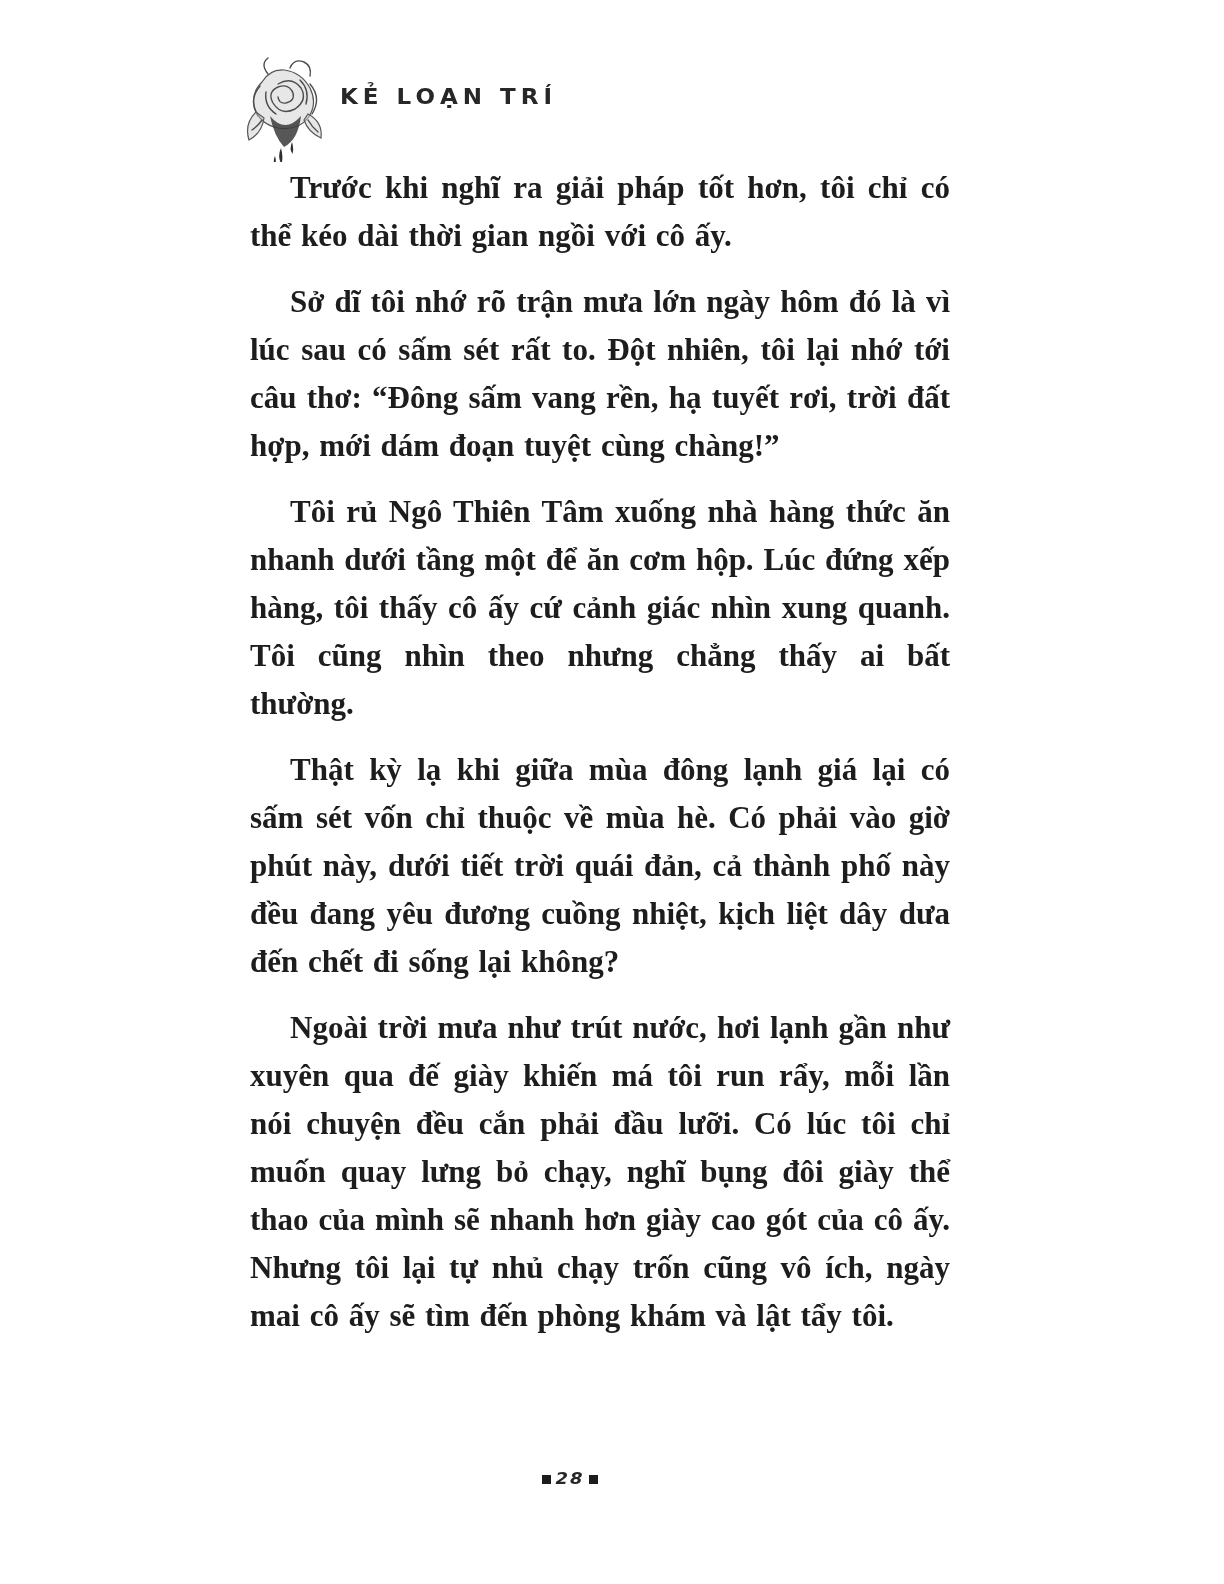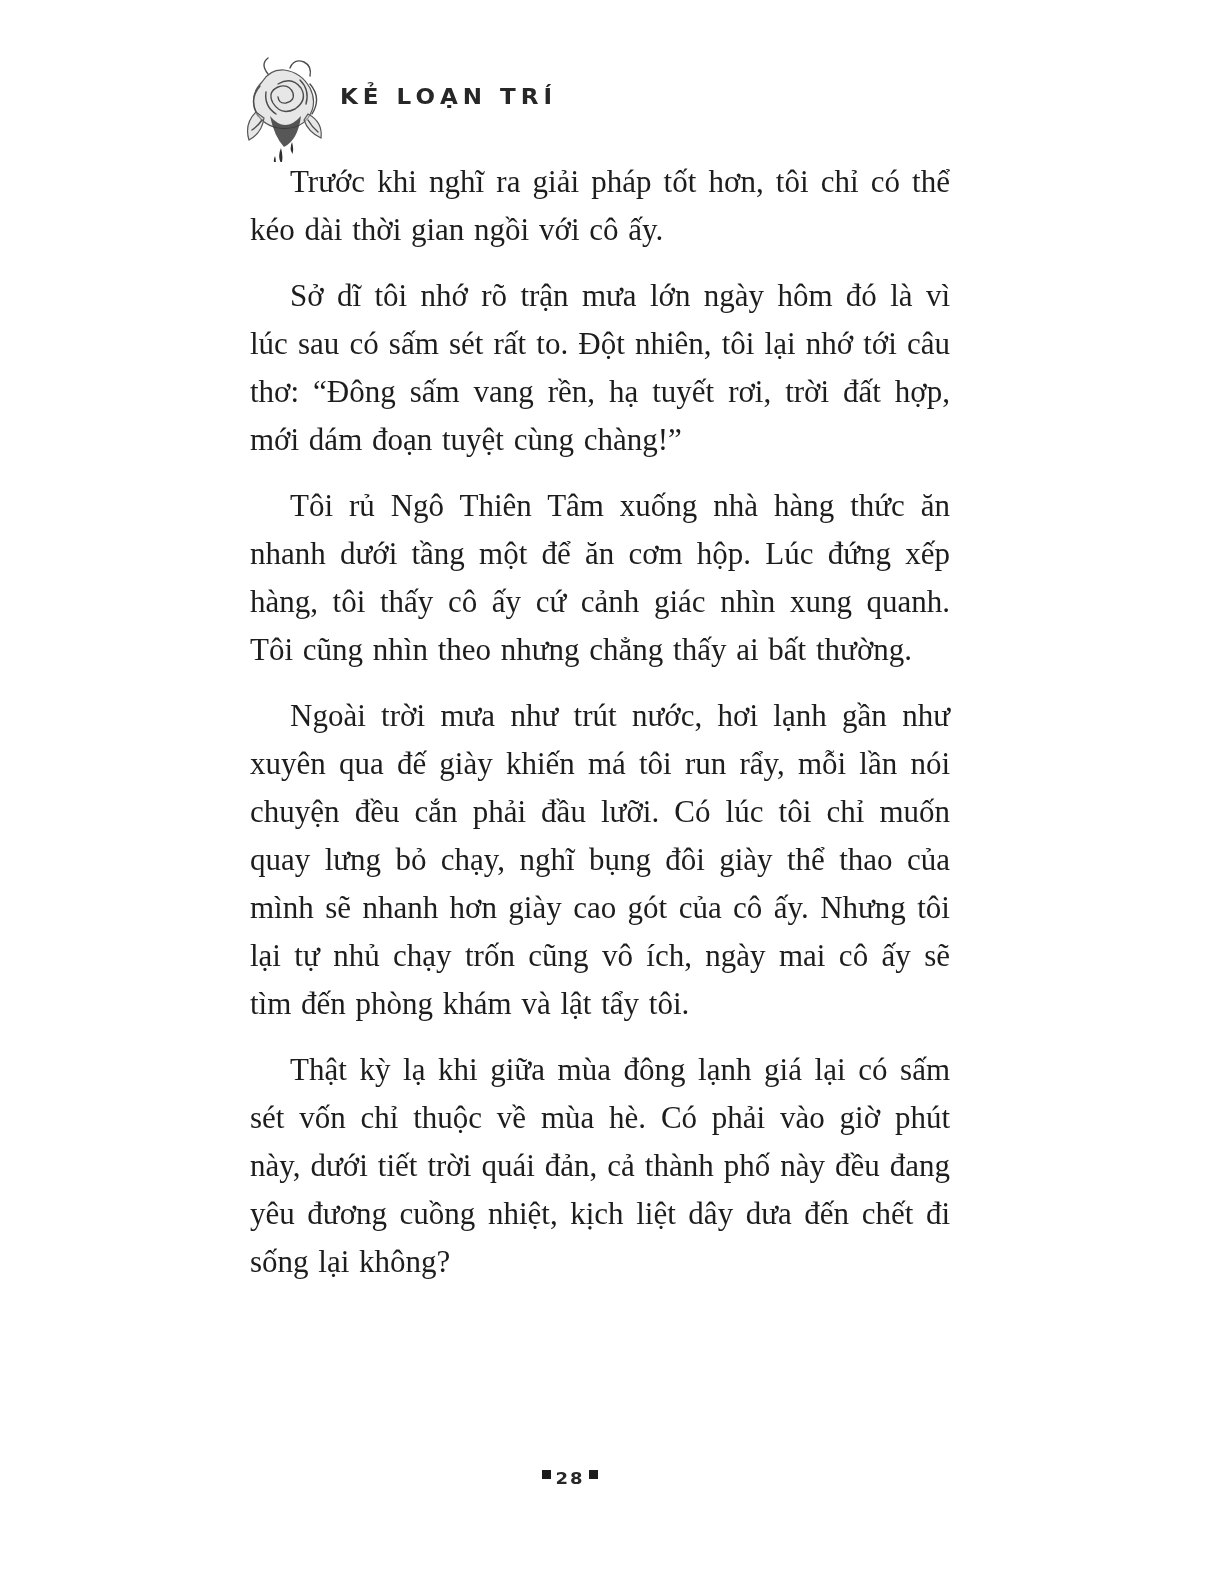--- a/index.html
+++ b/index.html
@@ -38,42 +38,44 @@
     letter-spacing: 5px;
     color: #272727;
     transform: scaleY(0.96);
     transform-origin: left top;
     white-space: nowrap;
   }
   
   .body-text {
     position: absolute;
     left: 250px;
-    top: 158px;
+    top: 164px;
     width: 700px;
+    font-weight: bold;
   }
   .body-text p {
     margin: 0 0 18px 0;
     font-size: 31px;
     line-height: 48px;
     text-align: justify;
     text-indent: 40px;
     color: #1d1d1d;
     word-spacing: 2px;
   }
   
   .page-footer {
     position: absolute;
     left: 250px;
     top: 1470px;
     width: 640px;
     display: flex;
     justify-content: center;
-    align-items: flex-start;
+    align-items: center;
     gap: 4px;
+    font-style: italic;
   }
   .footer-square {
     width: 9px;
     height: 9px;
     background: #1c1c1c;
     display: inline-block;
   }
   .page-number {
     font-family: "DejaVu Sans", sans-serif;
     font-weight: 700;
@@ -117,22 +119,22 @@
         <path class="rose-drip" d="M35 104 q1.5 5 0.3 9 q-2.8-4 -0.3-9 Z"></path>
       </svg>
     </span>
     <div class="header-title">KẺ LOẠN TRÍ</div>
   </header>
 
   <main class="body-text">
     <p>Trước khi nghĩ ra giải pháp tốt hơn, tôi chỉ có thể kéo dài thời gian ngồi với cô ấy.</p>
     <p>Sở dĩ tôi nhớ rõ trận mưa lớn ngày hôm đó là vì lúc sau có sấm sét rất to. Đột nhiên, tôi lại nhớ tới câu thơ: “Đông sấm vang rền, hạ tuyết rơi, trời đất hợp, mới dám đoạn tuyệt cùng chàng!”</p>
     <p>Tôi rủ Ngô Thiên Tâm xuống nhà hàng thức ăn nhanh dưới tầng một để ăn cơm hộp. Lúc đứng xếp hàng, tôi thấy cô ấy cứ cảnh giác nhìn xung quanh. Tôi cũng nhìn theo nhưng chẳng thấy ai bất thường.</p>
+    <p>Thật kỳ lạ khi giữa mùa đông lạnh giá lại có sấm sét vốn chỉ thuộc về mùa hè. Có phải vào giờ phút này, dưới tiết trời quái đản, cả thành phố này đều đang yêu đương cuồng nhiệt, kịch liệt dây dưa đến chết đi sống lại không?</p>
     <p>Ngoài trời mưa như trút nước, hơi lạnh gần như xuyên qua đế giày khiến má tôi run rẩy, mỗi lần nói chuyện đều cắn phải đầu lưỡi. Có lúc tôi chỉ muốn quay lưng bỏ chạy, nghĩ bụng đôi giày thể thao của mình sẽ nhanh hơn giày cao gót của cô ấy. Nhưng tôi lại tự nhủ chạy trốn cũng vô ích, ngày mai cô ấy sẽ tìm đến phòng khám và lật tẩy tôi.</p>
-    <p>Thật kỳ lạ khi giữa mùa đông lạnh giá lại có sấm sét vốn chỉ thuộc về mùa hè. Có phải vào giờ phút này, dưới tiết trời quái đản, cả thành phố này đều đang yêu đương cuồng nhiệt, kịch liệt dây dưa đến chết đi sống lại không?</p>
   </main>
 
   <footer class="page-footer">
     <span class="footer-square"></span>
     <span class="page-number">28</span>
     <span class="footer-square"></span>
   </footer>
 
 </div>
 

